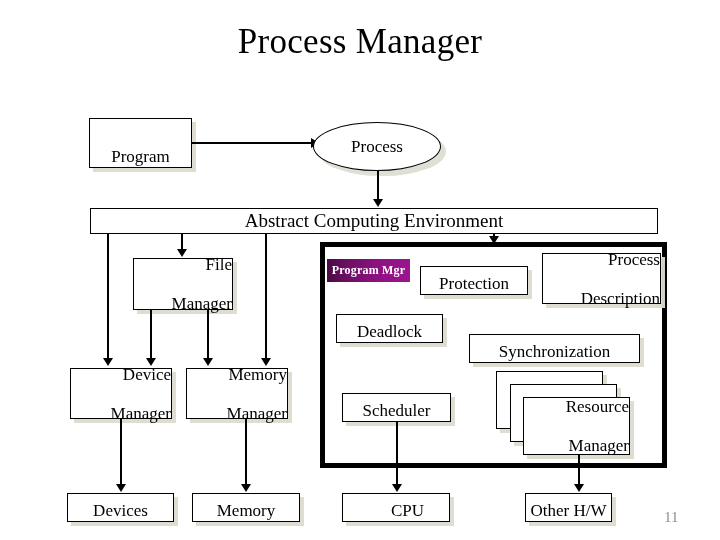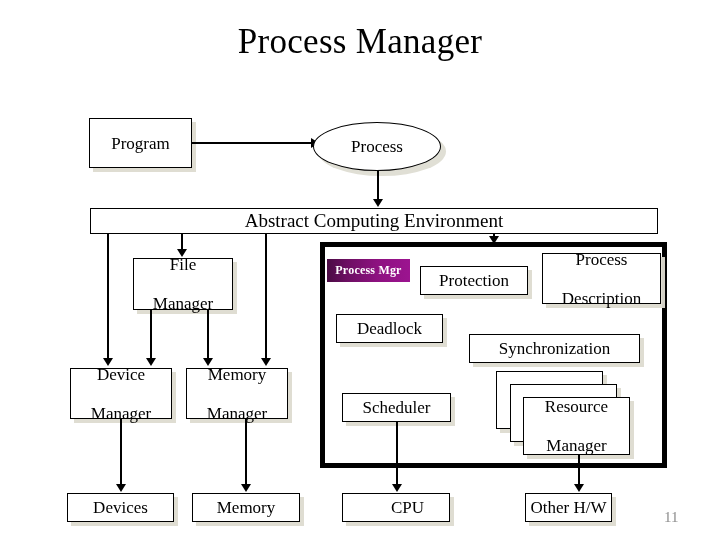--- a/index.html
+++ b/index.html
@@ -31,21 +31,21 @@
     white-space: nowrap;
   }
 
   
   .node {
     position: absolute;
     box-sizing: border-box;
     background: #ffffff;
     border: 1.4px solid #000000;
     display: flex;
-    align-items: center;
+    align-items: flex-end;
     justify-content: center;
     text-align: center;
     font-size: 17px;
     line-height: 21px;
     color: #000000;
     box-shadow: 4px 4px 0 0 rgba(221,219,208,0.95);
   }
   .node.two-line {
     flex-direction: column;
     line-height: 23px;
@@ -209,21 +209,21 @@
 
   <div class="vline" style="left:120px; top:419px; height:68px;"></div>
   <div class="arrow-down" style="left:116px; top:484px;"></div>
 
   <div class="vline" style="left:245px; top:419px; height:68px;"></div>
   <div class="arrow-down" style="left:241px; top:484px;"></div>
 
   <div class="thick-frame" style="left:320px; top:242px; width:347px; height:226px;"></div>
 
   <div class="purple-label" style="left:327px; top:259px; width:83px; height:23px;">
-    <span>Process Mgr</span>
+    <span>Program Mgr</span>
   </div>
 
   <div class="node" style="left:420px; top:266px; width:108px; height:29px;">
     <span>Protection</span>
   </div>
 
   <div class="node two-line" style="left:542px; top:253px; width:119px; height:51px;">
     <span>Process</span>
     <span>Description</span>
   </div>

